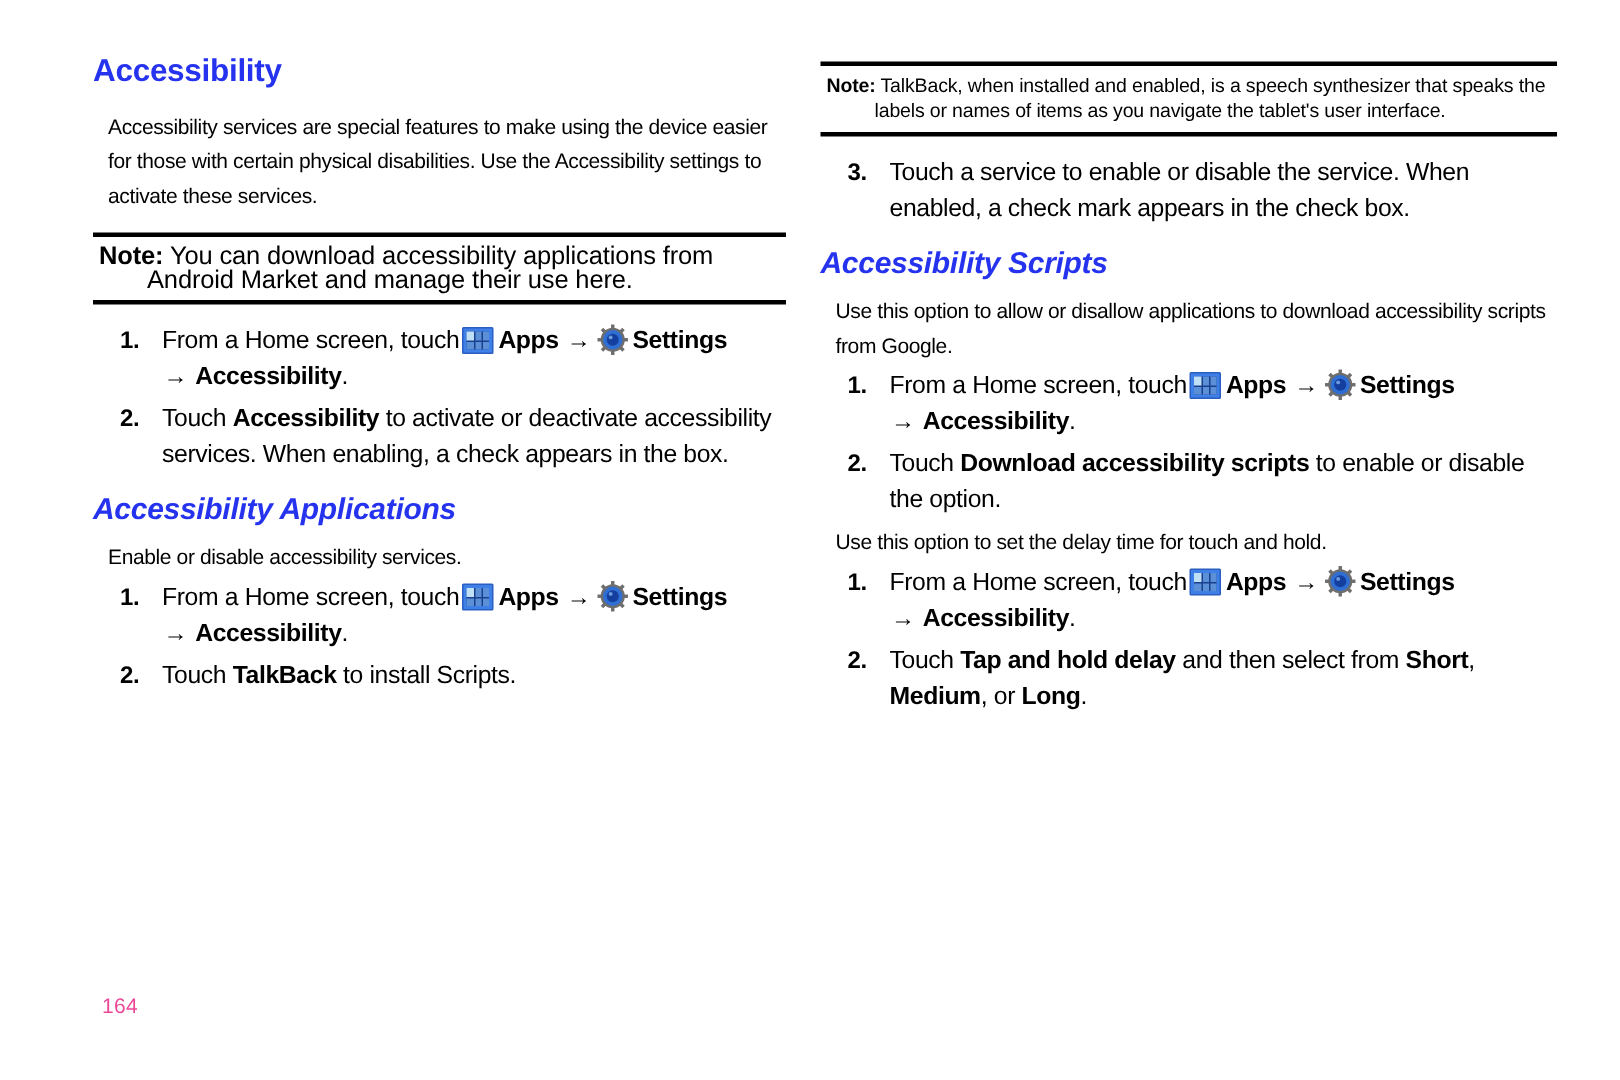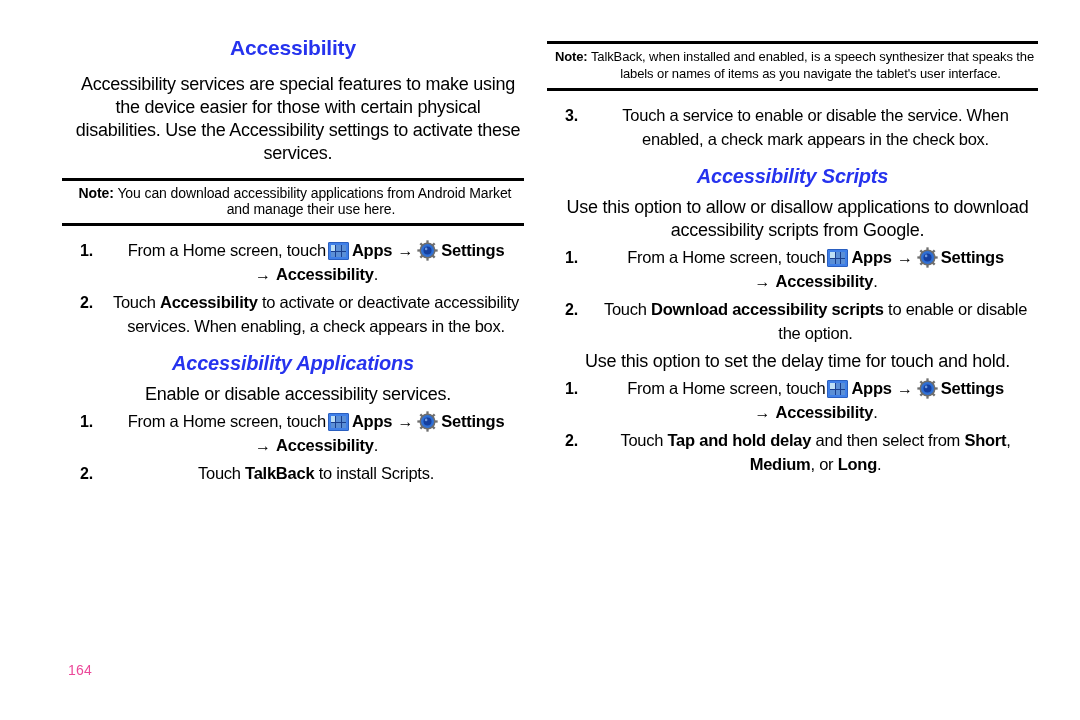--- a/index.html
+++ b/index.html
@@ -17,21 +17,20 @@
   }
   .page {
     position: absolute;
     inset: 0;
     display: flex;
     flex-direction: row;
   }
   .col {
     position: relative;
     box-sizing: border-box;
-    text-align: center;
   }
   .col-left {
     width: 540px;
     padding: 28px 16px 0 62px;
   }
   .col-right {
     width: 540px;
     padding: 28px 42px 0 7px;
   }
 
@@ -49,39 +48,39 @@
     font-weight: bold;
     font-style: italic;
     color: #2633ee;
     margin: 14px 0 8px 0;
     letter-spacing: -0.2px;
     line-height: 1.15;
   }
 
   
   p.body {
-    font-size: 18px;
+    font-size: 14px;
     line-height: 23px;
     margin: 0 0 4px 0;
     padding-left: 10px;
     letter-spacing: -0.25px;
   }
   p.body-tight {
     margin-bottom: 0;
   }
 
   
   .note {
     border-top: 3px solid #000;
     border-bottom: 3px solid #000;
     margin: 13px 0 13px 0;
     padding: 5px 0 6px 0;
   }
   .note-inner {
-    font-size: 14px;
+    font-size: 17px;
     line-height: 15.5px;
     padding-left: 4px;
     text-indent: 0;
     letter-spacing: -0.1px;
   }
   .note-inner .note-label {
     font-weight: bold;
   }
   .note-hang {
     display: block;

